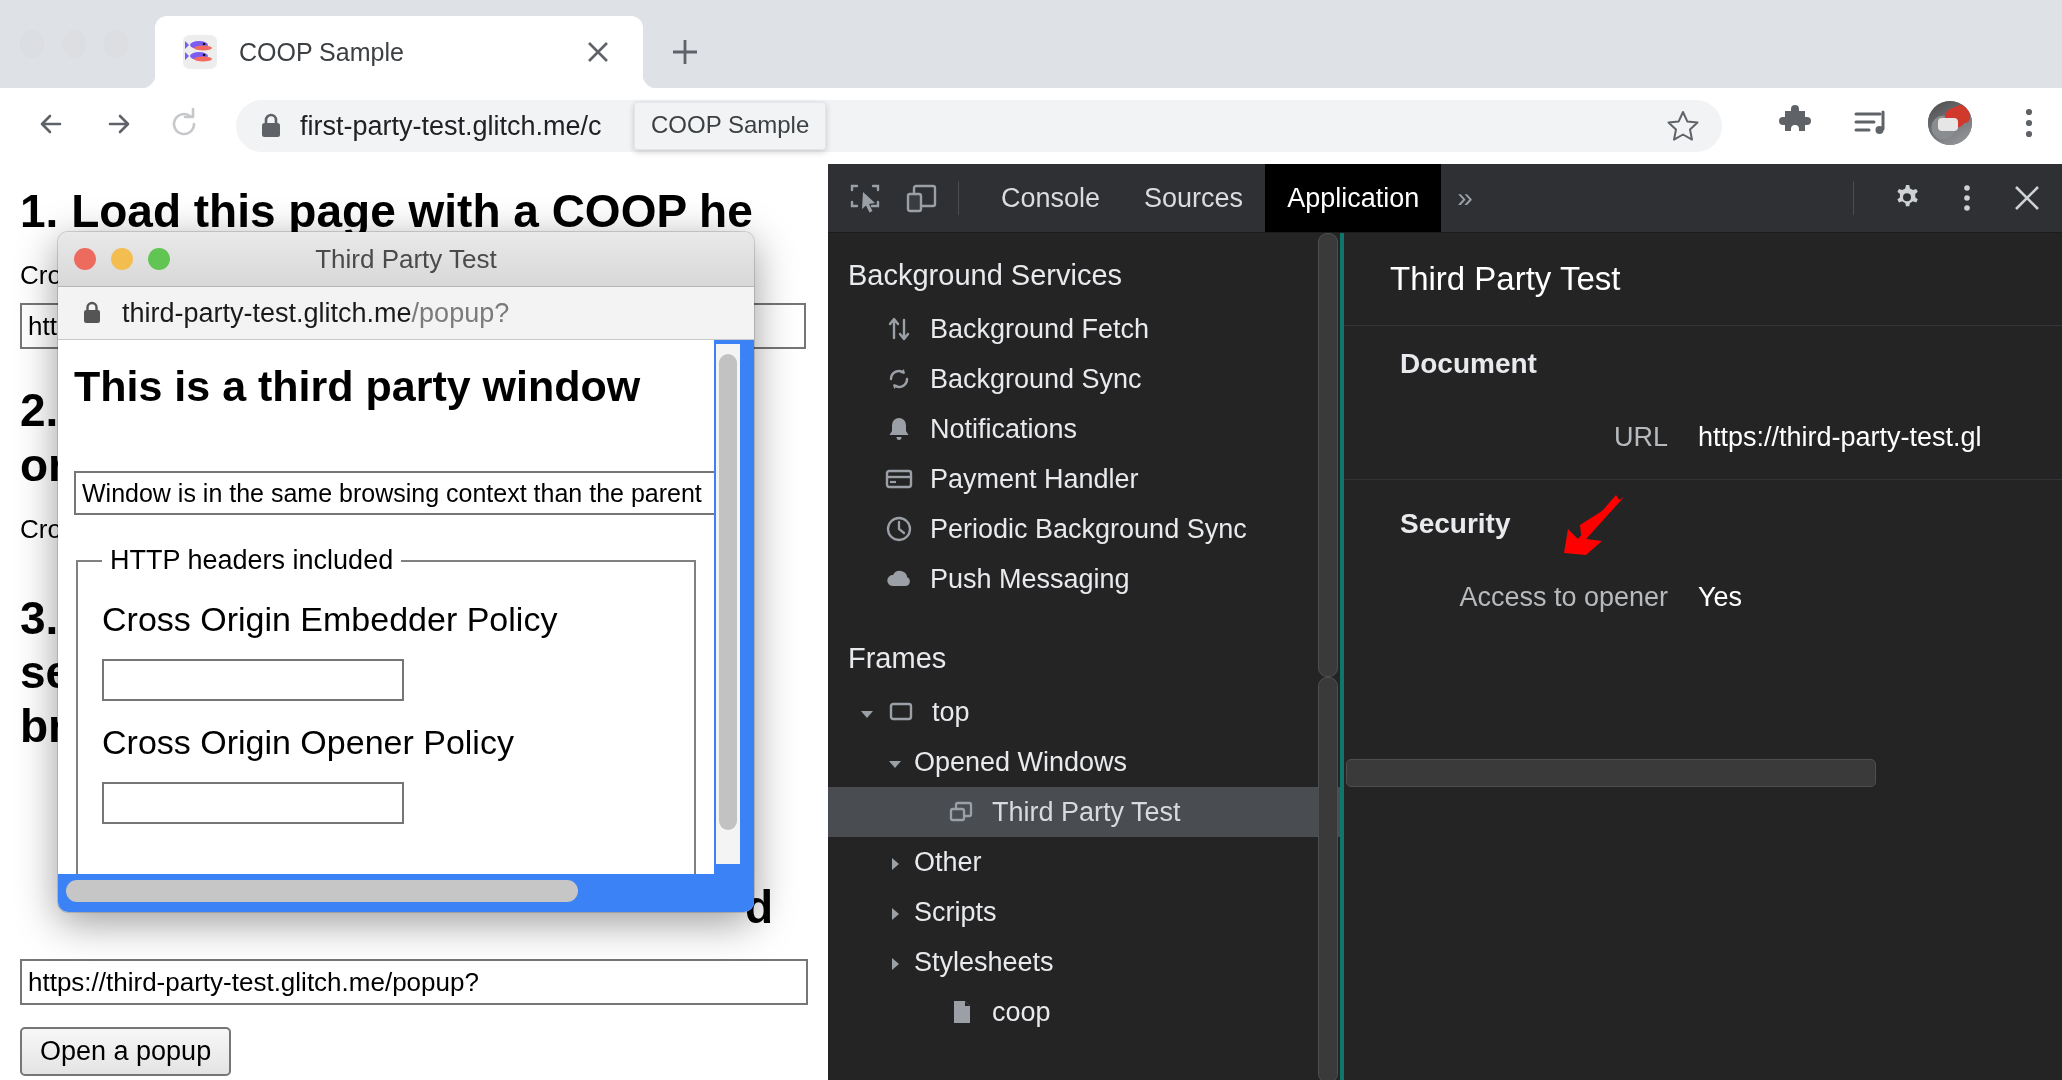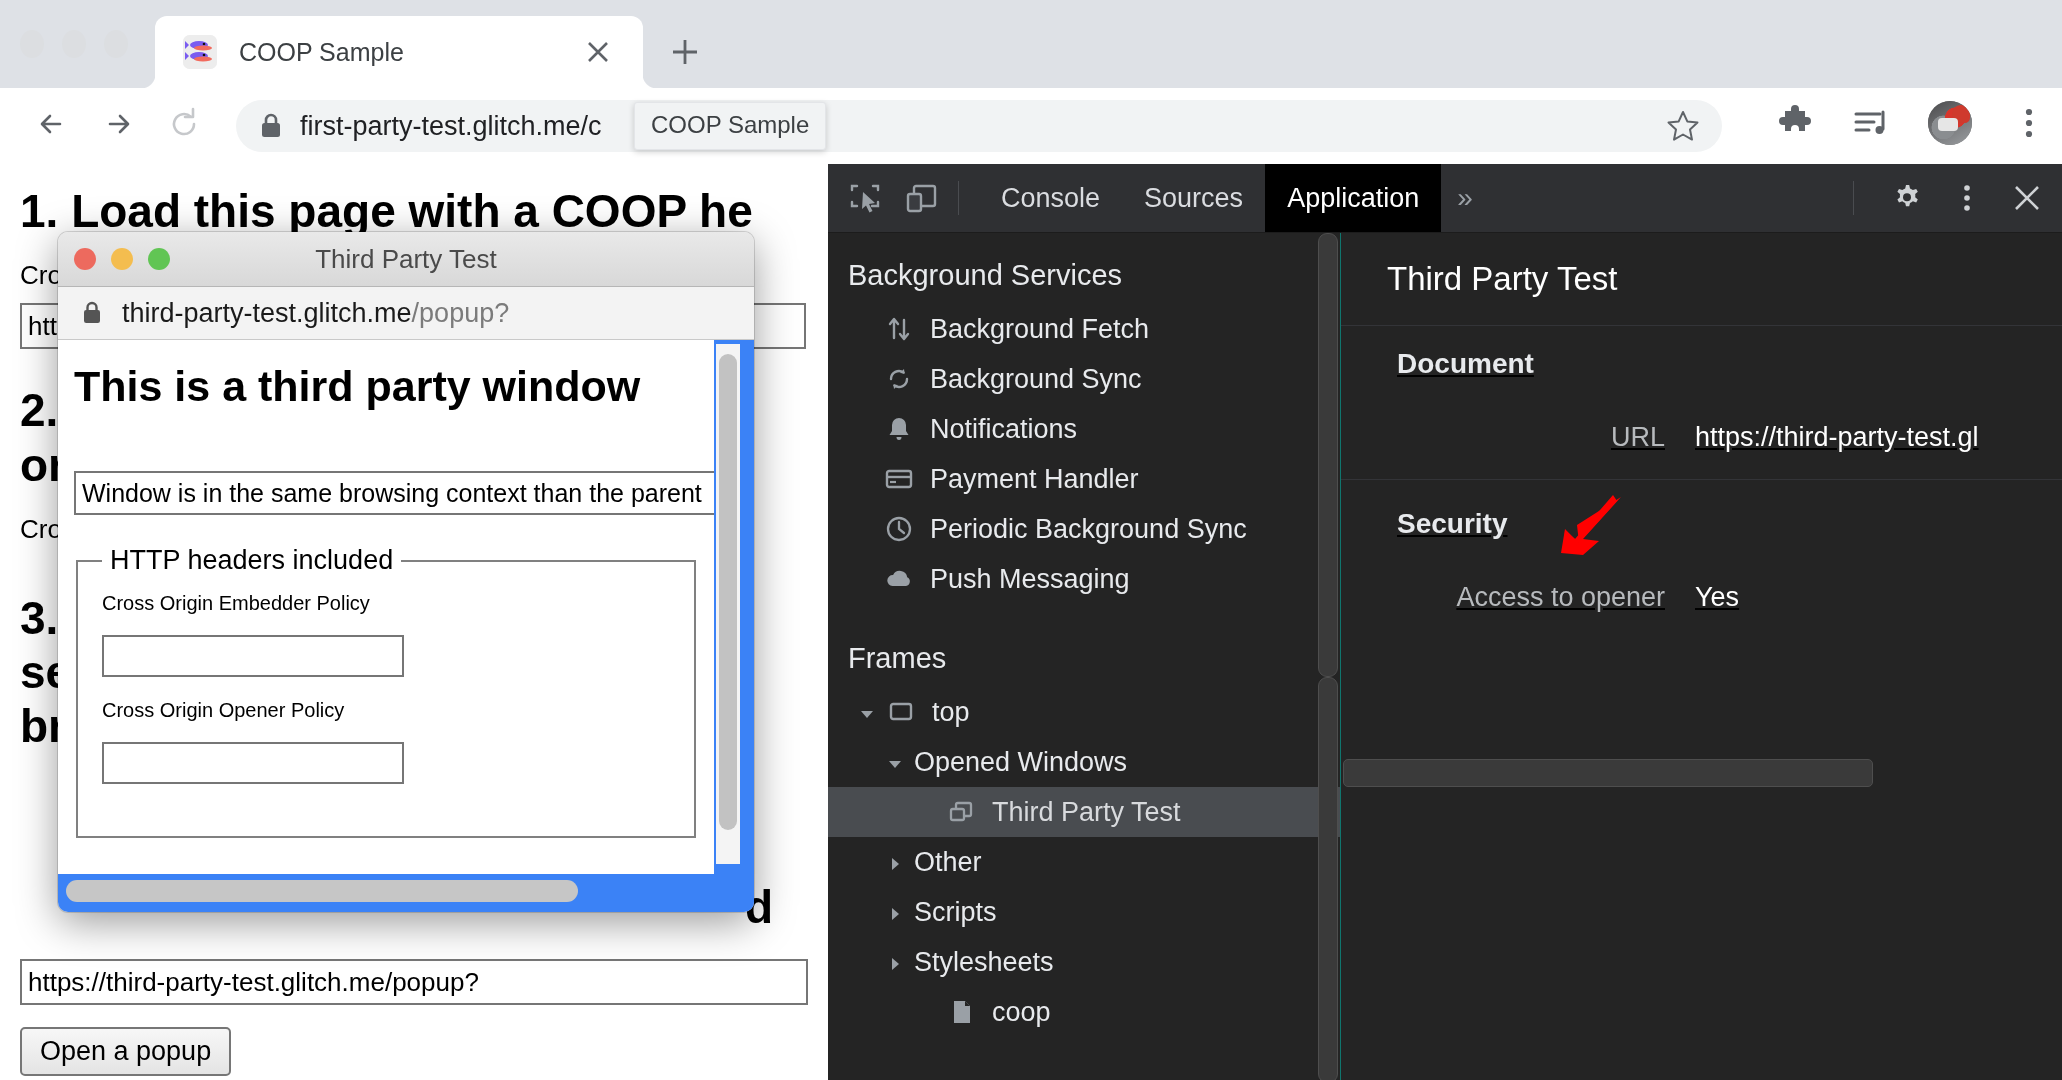--- a/index.html
+++ b/index.html
@@ -258,21 +258,21 @@
     width: 620px;
     box-sizing: border-box;
     border: 2px solid #808080;
     padding: 6px 16px 30px 24px;
   }
   .pp-fieldset legend {
     font-size: 27px;
     padding: 0 8px;
     color: #000;
   }
-  .pp-label { font-size: 20px; color: #000; margin-top: 10px; }
+  .pp-label { font-size: 34px; color: #000; margin-top: 18px; }
   .pp-field {
     display: block;
     margin-top: 20px;
     margin-bottom: 22px;
     width: 302px; height: 42px;
     box-sizing: border-box;
     border: 2px solid #767676;
     background: #fff;
     font-size: 24px;
     font-family: "Liberation Sans", sans-serif;
@@ -331,21 +331,21 @@
   }
   .dt-more { font-size: 28px; color: #9aa0a6; padding: 0 16px; line-height: 68px;}
   .dt-right { margin-left: auto; display: flex; align-items: center; padding-right: 18px; }
   .dt-ricon { width: 34px; height: 34px; color: #cfd2d5; margin-left: 26px; }
 
   .dt-main { position: relative; height: 848px; display: flex; }
   .dt-sidebar {
     position: relative;
     width: 512px;
     background: #242424;
-    border-right: 1px solid #0f766e;
+    border-right: 4px solid #0f766e;
     overflow: hidden;
   }
   .dt-section-title {
     font-size: 29px;
     color: #e8eaed;
     padding: 26px 0 12px 20px;
   }
   .dt-row {
     display: flex; align-items: center;
     height: 50px;
@@ -380,21 +380,21 @@
     flex: 1;
     background: #242424;
     overflow: hidden;
   }
   .dt-c-head {
     height: 92px;
     border-bottom: 1px solid #333438;
     display: flex; align-items: center;
   }
   .dt-c-head .t { font-size: 33px; color: #ffffff; margin-left: 46px; }
-  .dt-c-block { border-bottom: 1px solid #333438; padding: 22px 0 26px 0; text-decoration: underline; }
+  .dt-c-block { border-bottom: 1px solid #333438; padding: 22px 0 26px 0; }
   .dt-c-block h3 {
     margin: 0 0 0 56px;
     font-size: 28px; font-weight: bold;
     color: #e8eaed;
   }
   .dt-kv { display: flex; margin-top: 42px; align-items: baseline; }
   .dt-k {
     width: 324px; text-align: right;
     font-size: 27px; color: #b7babd;
     flex: none;

